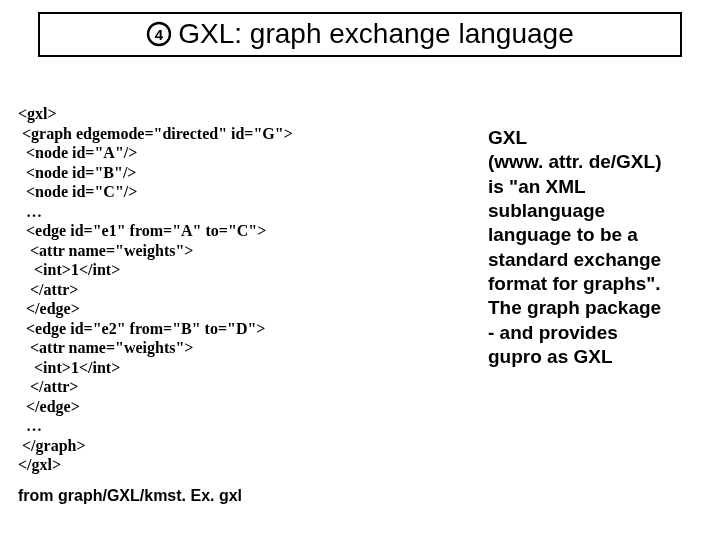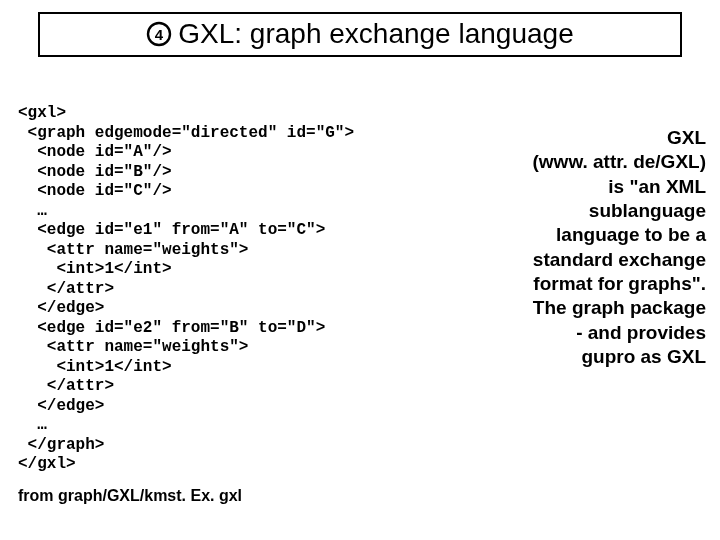--- a/index.html
+++ b/index.html
@@ -30,42 +30,42 @@
     align-items: center;
     justify-content: center;
   }
   .circ-icon svg { display: block; }
   .content {
     position: relative;
     margin-top: 14px;
     padding: 0 18px;
   }
   .code {
-    font-family: Liberation Mono, monospace;
+    font-family: Liberation Serif, serif;
     font-size: 16px;
     font-weight: bold;
     white-space: pre;
     line-height: 1.22;
     color: #000;
     margin-top: 47px;
   }
   .caption {
     font-family: Arial, Helvetica, sans-serif;
     font-size: 16px;
     font-weight: bold;
     margin-top: 12px;
   }
   .sidebar {
     position: absolute;
     right: 14px;
     top: 22px;
     width: 218px;
     font-size: 19px;
     font-weight: bold;
-    text-align: right;
+    text-align: left;
     line-height: 1.28;
   }
 </style>
 </head>
 <body>
 
 <div class="title-box">
   <span class="title-text">
     <span class="circ-icon">
       <svg width="26" height="26" viewBox="0 0 26 26">

